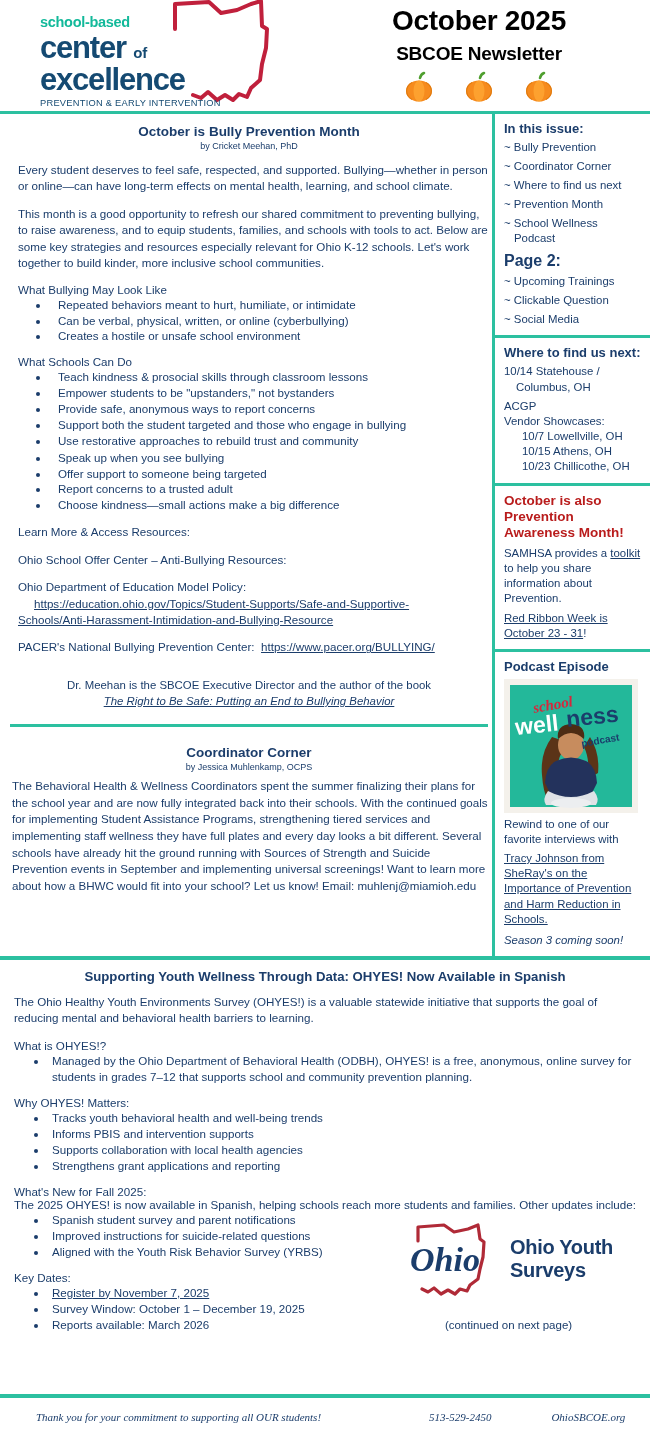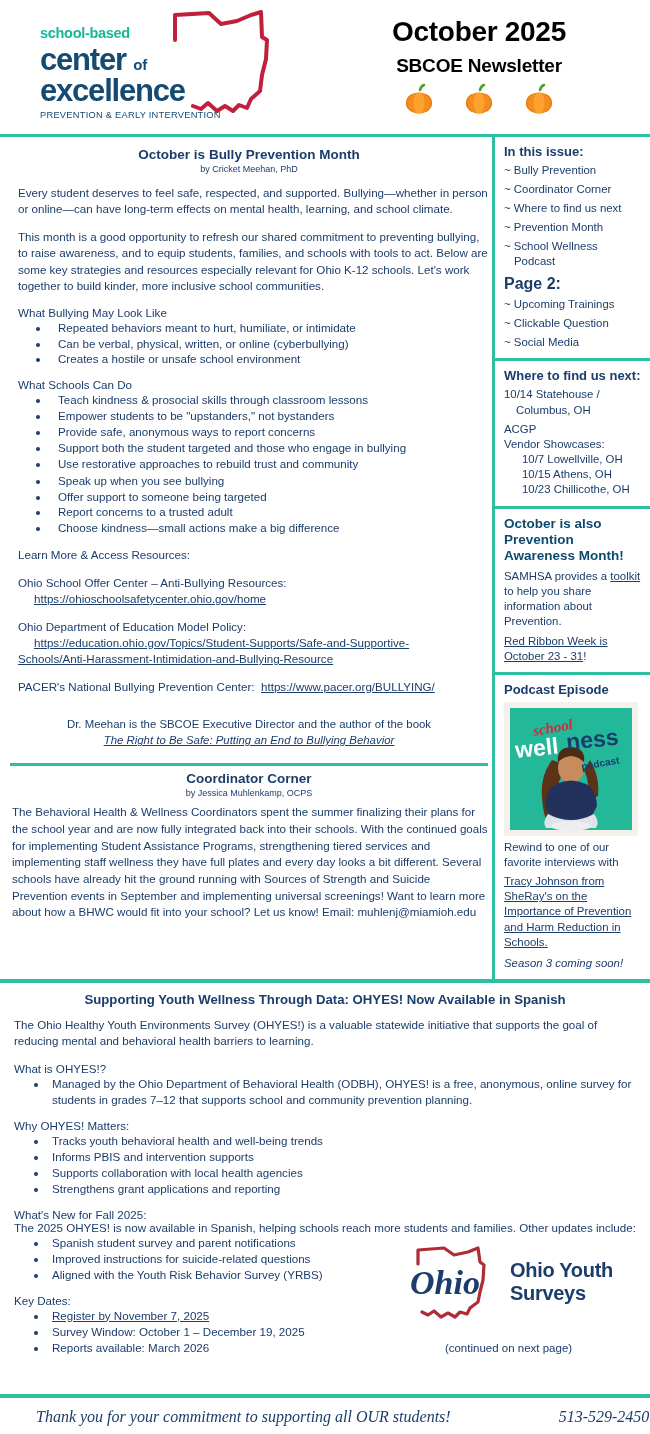--- a/index.html
+++ b/index.html
@@ -7,21 +7,21 @@
     width:650px;height:1434px;
     background:#ffffff;
     font-family:"Liberation Sans", sans-serif;
     color:#1b3d6b;
     overflow:hidden;
     position:relative;
   }
   .page{width:650px;height:1434px;position:relative;box-sizing:border-box;}
 
   
-  .header{height:134px;display:flex;align-items:center;position:relative;}
+  .header{height:111px;display:flex;align-items:center;position:relative;}
   .logo-wrap{width:300px;height:130px;position:relative;margin-left:20px;}
   .logo-text{position:absolute;left:20px;top:24px;}
   .lt1{font-size:14.5px;font-weight:bold;color:#12b99a;letter-spacing:-0.3px;line-height:1;}
   .lt2{font-size:31px;font-weight:bold;color:#154a72;letter-spacing:-1.2px;line-height:1.02;margin-top:3px;}
   .lt2 .of{font-size:15px;letter-spacing:-0.3px;}
   .lt3{font-size:31px;font-weight:bold;color:#154a72;letter-spacing:-1.2px;line-height:1.02;}
   .lt4{font-size:9.3px;color:#154a72;letter-spacing:0.25px;margin-top:3px;font-family:"Liberation Sans",sans-serif;}
   .ohio-outline{position:absolute;left:143px;top:5px;}
 
   .header-right{flex:1;text-align:center;padding-right:12px;}
@@ -43,29 +43,29 @@
   ul.art-list{margin:1px 0 0 0;padding:0 0 0 40px;list-style:disc;}
   ul.art-list li{font-size:11.6px;line-height:1.37;color:#1b3d6b;padding-left:8px;}
   .res-line{font-size:11.6px;line-height:1.42;margin:11px 0 0 8px;color:#1b3d6b;}
   .res-sub{font-size:11.6px;line-height:1.42;margin:0 0 0 24px;color:#1b3d6b;}
   .res-sub2{font-size:11.6px;line-height:1.42;margin:0 0 0 8px;color:#1b3d6b;}
   a.lnk{color:#1b3d6b;text-decoration:underline;}
   .author-note{font-size:11.4px;text-align:center;margin:22px 12px 0 12px;line-height:1.4;}
   .author-note .bk{font-style:italic;text-decoration:underline;}
 
   .cc-divider{height:3px;background:#2cc0a0;margin:14px 0 0 0;}
-  .cc-title{font-size:13.5px;font-weight:bold;text-align:center;margin-top:5px;}
+  .cc-title{font-size:13.5px;font-weight:bold;text-align:center;margin-top:18px;}
   .cc-by{font-size:9px;text-align:center;margin-top:2px;}
   p.cc-body{font-size:11.6px;line-height:1.44;margin:6px 0 0 2px;}
 
   
   .side-box{padding:7px 8px 8px 9px;border-bottom:3px solid #2cc0a0;}
   .side-box.last{border-bottom:none;}
   .side-h{font-size:13px;font-weight:bold;color:#1b3d6b;margin-bottom:3px;}
-  .side-h2{font-size:13.5px;font-weight:bold;color:#0c4a6e;line-height:1.22;}
+  .side-h2{font-size:13.5px;font-weight:bold;color:#b91c1c;line-height:1.22;}
   .toc-item{font-size:11.4px;color:#1b3d6b;line-height:1.32;margin-top:4px;}
   .toc-cont{font-size:11.4px;color:#1b3d6b;line-height:1.32;margin-left:10px;}
   .toc-sub{font-size:16px;font-weight:bold;color:#1b3d6b;margin-top:6px;}
   .side-p{font-size:11.4px;color:#1b3d6b;line-height:1.33;margin-top:4px;}
   .side-p.ind{margin-left:12px;}
   .side-p.ind2{margin-left:18px;}
   .side-p.tight{margin-top:0;}
   .side-ital{font-size:11.4px;font-style:italic;color:#1b3d6b;margin-top:6px;line-height:1.3;}
   .podcast-img{width:134px;height:134px;margin-top:5px;position:relative;overflow:hidden;background:#f2efe9;}
 
@@ -80,21 +80,21 @@
   .oh-flex{display:flex;}
   .oh-left{flex:1;}
   .oh-right{width:255px;padding-top:8px;text-align:center;}
   .oys-row{display:flex;align-items:center;justify-content:center;gap:10px;}
   .oys-text{font-size:20px;font-weight:bold;color:#1b3d6b;line-height:1.12;text-align:left;letter-spacing:-0.3px;}
   .continued{font-size:11.5px;color:#1b3d6b;margin-top:20px;}
 
   
   .footer-rule{height:4px;background:#2cc0a0;position:absolute;left:0;right:0;bottom:36px;}
   .footer{position:absolute;left:0;right:0;bottom:0;height:35px;display:flex;align-items:center;
-          font-family:"Liberation Serif",serif;font-style:italic;font-size:16px;color:#1b3d6b;}
+          font-family:"Liberation Serif",serif;font-style:italic;font-size:11px;color:#1b3d6b;}
   .f1{margin-left:36px;}
   .f2{margin-left:108px;}
   .f3{margin-left:60px;}
   .nowrap{white-space:nowrap;}
 </style>
 </head>
 <body>
 
 <div class="page">
 
@@ -170,21 +170,20 @@
       <ul class="art-list">
         <li>Speak up when you see bullying</li>
         <li>Offer support to someone being targeted</li>
         <li>Report concerns to a trusted adult</li>
         <li>Choose kindness—small actions make a big difference</li>
       </ul>
 
       <div class="res-line">Learn More &amp; Access Resources:</div>
 
       <div class="res-line">Ohio School Offer Center – Anti-Bullying Resources:</div>
-      <div class="res-sub"><a class="lnk" href="#">https://ohioschoolsafetycenter.ohio.gov/home</a></div>
 
       <div class="res-line">Ohio Department of Education Model Policy:</div>
       <div class="res-sub"><a class="lnk" href="#">https://education.ohio.gov/Topics/Student-Supports/Safe-and-Supportive-</a></div>
       <div class="res-sub2"><a class="lnk" href="#">Schools/Anti-Harassment-Intimidation-and-Bullying-Resource</a></div>
 
       <div class="res-line"><span>PACER's National Bullying Prevention Center:</span>&nbsp; <a class="lnk" href="#">https://www.pacer.org/BULLYING/</a></div>
 
 
       <div class="author-note">
         <span>Dr. Meehan is the SBCOE Executive Director and the author of the book</span><br>

